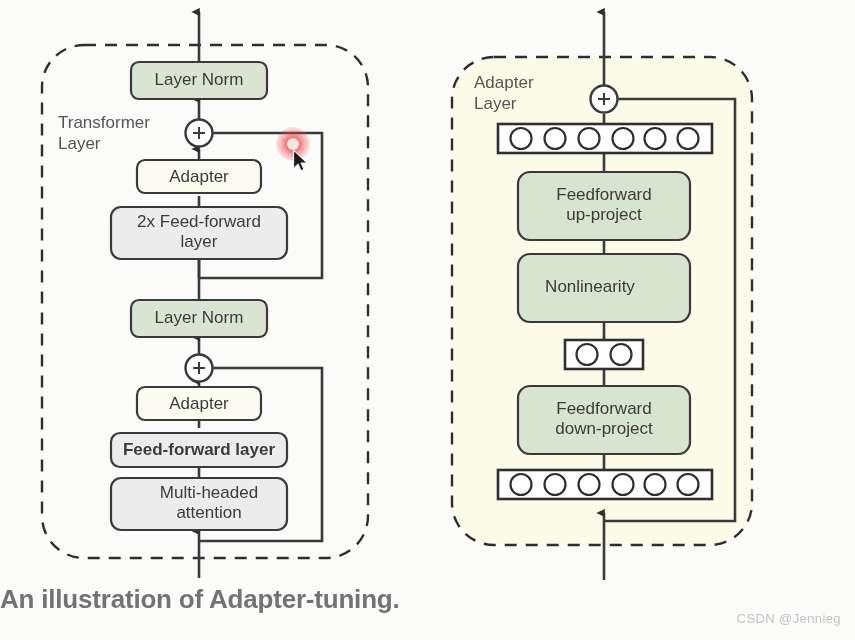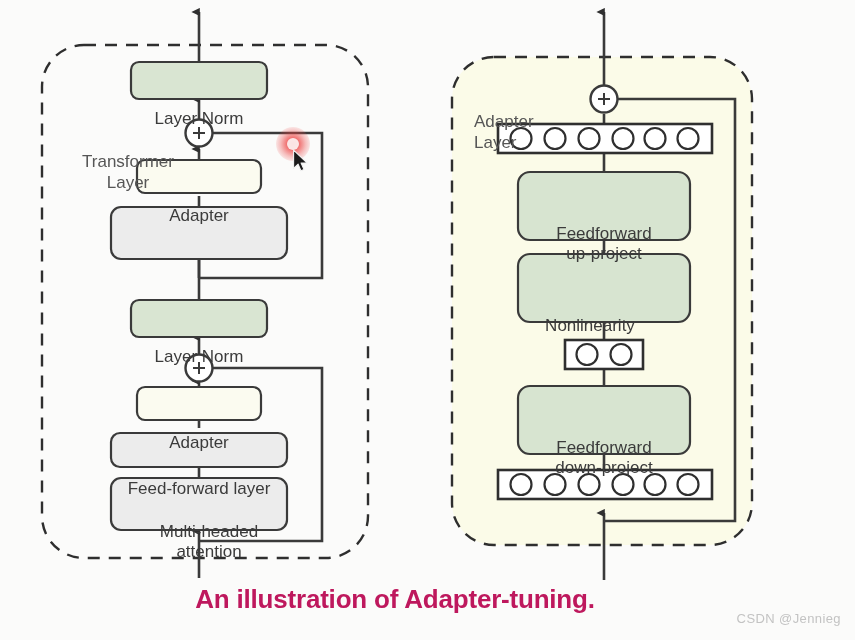--- a/index.html
+++ b/index.html
@@ -30,37 +30,35 @@
   }
   
   .lbl {
     position: absolute;
     text-align: center;
     color: #3b3b3b;
     font-size: 17px;
     line-height: 20px;
     white-space: pre-line;
     pointer-events: none;
-    margin-top: 39px;
   }
   .lbl.group-title {
     text-align: left;
     color: #565656;
     font-size: 17px;
     line-height: 21px;
   }
   .caption {
     position: absolute;
     left: 0;
     top: 584px;
     width: 790px;
-    text-align: center;
     font-size: 26px;
     font-weight: bold;
-    color: #be185d;
+    color: #737373;
     letter-spacing: -0.2px;
   }
   .watermark {
     position: absolute;
     right: 14px;
     top: 611px;
     font-size: 13px;
     color: #c3c3c3;
     letter-spacing: 0.4px;
   }
@@ -220,33 +218,35 @@
         <circle cx="521" cy="484.5" r="10.5"></circle>
         <circle cx="555" cy="484.5" r="10.5"></circle>
         <circle cx="589" cy="484.5" r="10.5"></circle>
         <circle cx="623" cy="484.5" r="10.5"></circle>
         <circle cx="655" cy="484.5" r="10.5"></circle>
         <circle cx="688" cy="484.5" r="10.5"></circle>
       </g>
     </g>
   </svg>
 
-  <div class="lbl group-title" style="left:58px; top:112px; width:140px;text-align:center;">Transformer
+  <div class="lbl group-title" style="left:58px; top:112px; width:140px;">Transformer
 Layer</div>
 
   <div class="lbl" style="left:131px; top:70px; width:136px;">Layer Norm</div>
 
   <div class="lbl" style="left:137px; top:167px; width:124px;">Adapter</div>
 
+  <div class="lbl" style="left:111px; top:212px; width:176px;">2x Feed-forward
+layer</div>
 
   <div class="lbl" style="left:131px; top:308px; width:136px;">Layer Norm</div>
 
   <div class="lbl" style="left:137px; top:394px; width:124px;">Adapter</div>
 
-  <div class="lbl" style="left:111px; top:440px; width:176px;">Feed-forward layer</div>
+  <div class="lbl" style="left:111px; top:440px; width:176px;font-weight:bold;">Feed-forward layer</div>
 
   <div class="lbl" style="left:111px; top:483px; width:196px;">Multi-headed
 attention</div>
 
   <div class="lbl group-title" style="left:474px; top:72px; width:130px;">Adapter
 Layer</div>
 
   <div class="lbl" style="left:518px; top:185px; width:172px;">Feedforward
 up-project</div>
 

